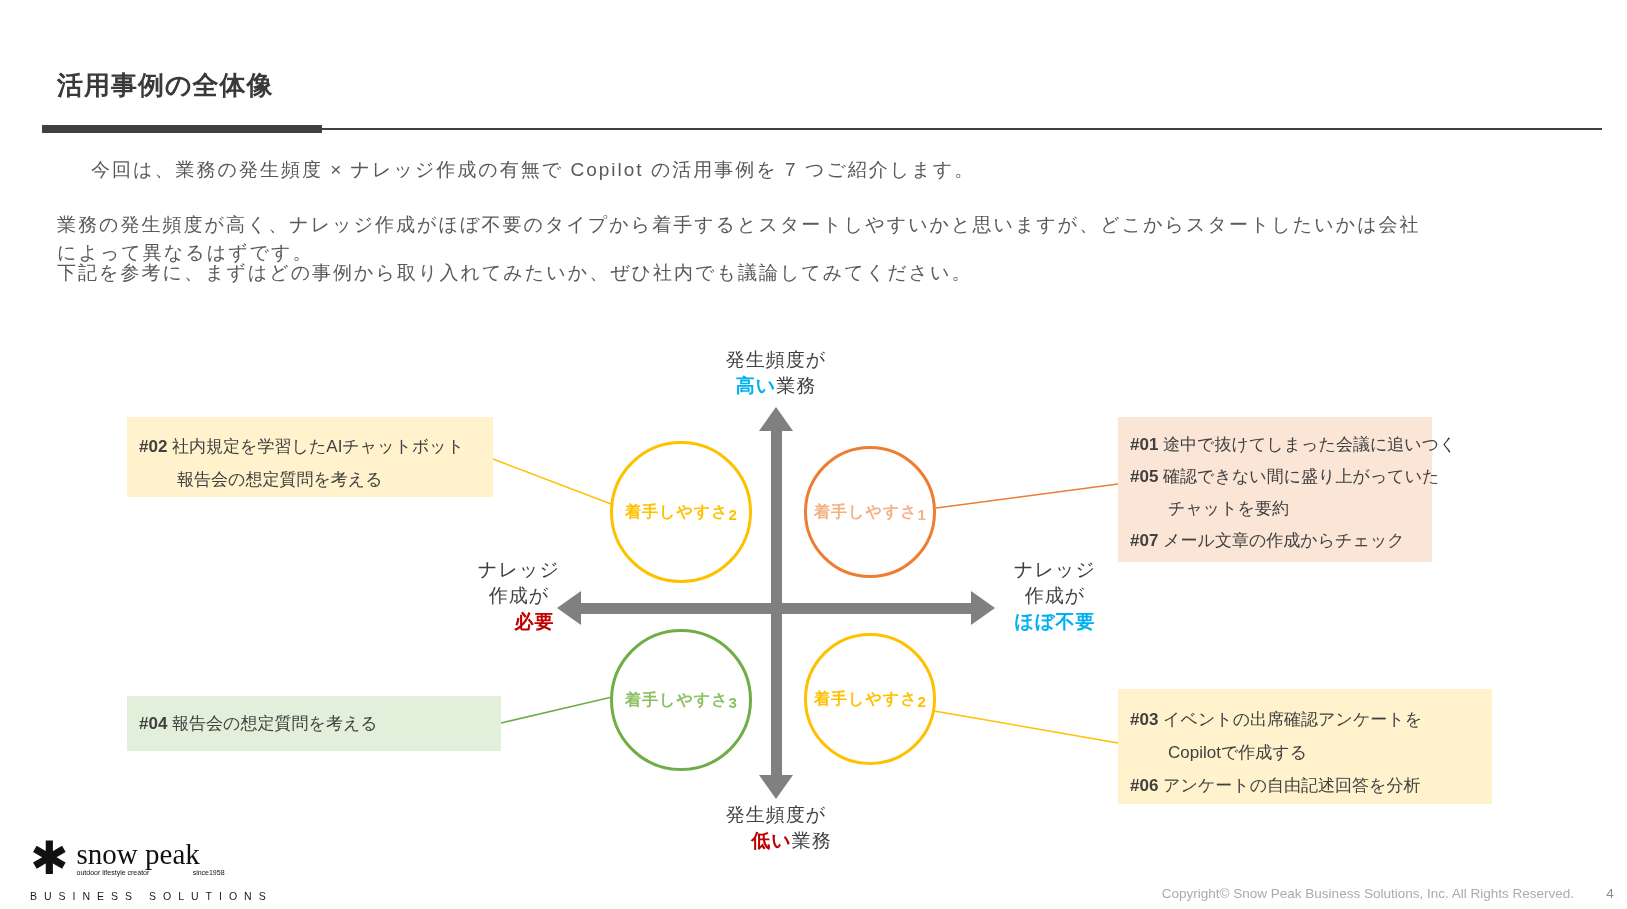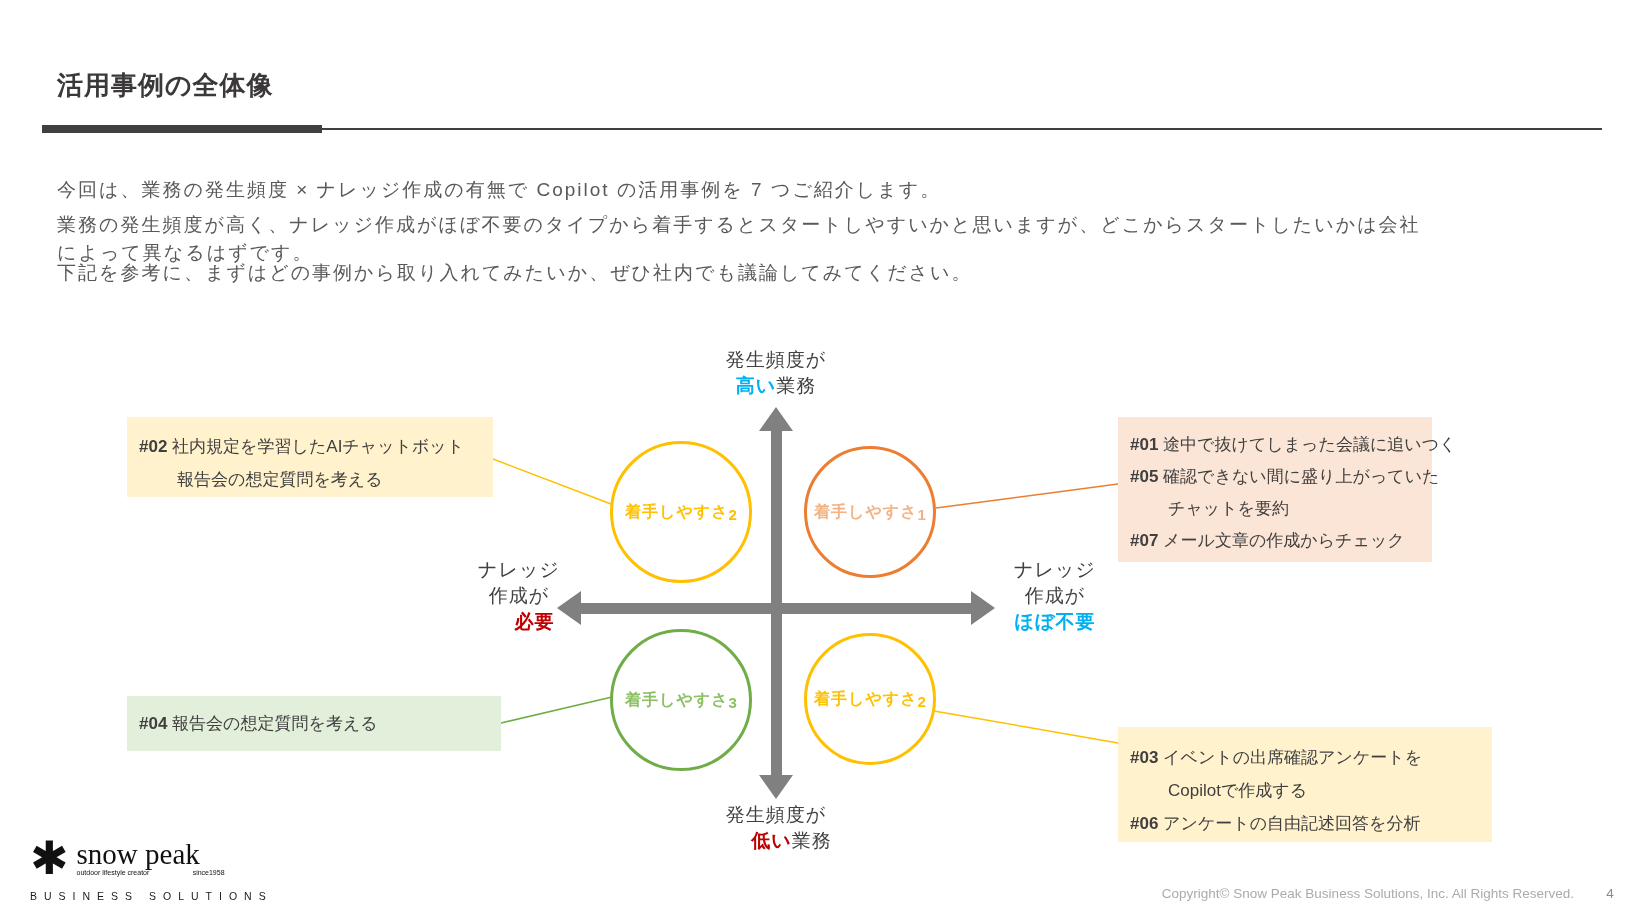--- a/index.html
+++ b/index.html
@@ -8,21 +8,21 @@
   .slide { position:relative; width:1627px; height:909px; background:#ffffff; overflow:hidden; }
 
   
   .page-title { position:absolute; left:57px; top:68px; font-size:26px; font-weight:bold; color:#3b3838; letter-spacing:1px; }
   .rule { position:absolute; left:42px; top:125px; width:1560px; height:8px; }
   .rule-thin  { position:absolute; left:0; top:3px; width:100%; height:2px; background:#404040; }
   .rule-thick { position:absolute; left:0; top:0; width:280px; height:8px; background:#404040; }
 
   
   .intro { position:absolute; left:57px; width:1372px; font-size:19px; letter-spacing:2px; color:#595959; line-height:28px; }
-  .p1 { top:176px; }
+  .p1 { top:156px;margin-left:34px; }
   .p2 { top:211px; }
   .p3 { top:259px; }
 
   
   .shaft-v { position:absolute; left:771px; top:429px; width:11px; height:348px; background:#808080; }
   .head-up { position:absolute; left:759px; top:407px; width:0; height:0;
              border-left:17px solid transparent; border-right:17px solid transparent; border-bottom:24px solid #808080; }
   .head-down { position:absolute; left:759px; top:775px; width:0; height:0;
              border-left:17px solid transparent; border-right:17px solid transparent; border-top:24px solid #808080; }
   .shaft-h { position:absolute; left:580px; top:603px; width:392px; height:11px; background:#808080; }
@@ -48,21 +48,21 @@
   .qc-bl { left:610px; top:629px; width:142px; height:142px; border:3px solid #70AD47; color:#8CC063; }
   .qc-br { left:804px; top:633px; width:132px; height:132px; border:3px solid #FFC000; color:#FFC000; }
   .qc-label { font-size:16px; font-weight:bold; letter-spacing:1px; }
   .qc-score { font-size:15px; font-weight:bold; margin-top:4px; }
 
   
   .callout { position:absolute; font-size:17px; color:#404040; z-index:2; }
   .co-tl { left:127px; top:417px; width:366px; height:80px; background:#FFF2CC; padding:13px 12px 0 12px; }
   .co-tr { left:1118px; top:417px; width:314px; height:145px; background:#FBE5D6; padding:12px 10px 0 12px; }
   .co-bl { left:127px; top:696px; width:374px; height:55px; background:#E2EFDA; padding:0 12px; display:flex; align-items:center; }
-  .co-br { left:1118px; top:727px; width:374px; height:115px; background:#FFF2CC; padding:14px 10px 0 12px; }
+  .co-br { left:1118px; top:689px; width:374px; height:115px; background:#FFF2CC; padding:14px 10px 0 12px; }
   .co-row { line-height:33px; white-space:nowrap; }
   .co-tr .co-row { line-height:32px; }
   .tag { font-weight:bold; }
   .cont { padding-left:38px; }
 
   
   .connectors { position:absolute; left:0; top:0; width:1627px; height:909px; z-index:1; pointer-events:none; }
 
   
   .logo { position:absolute; left:30px; top:836px; display:flex; align-items:center; }

